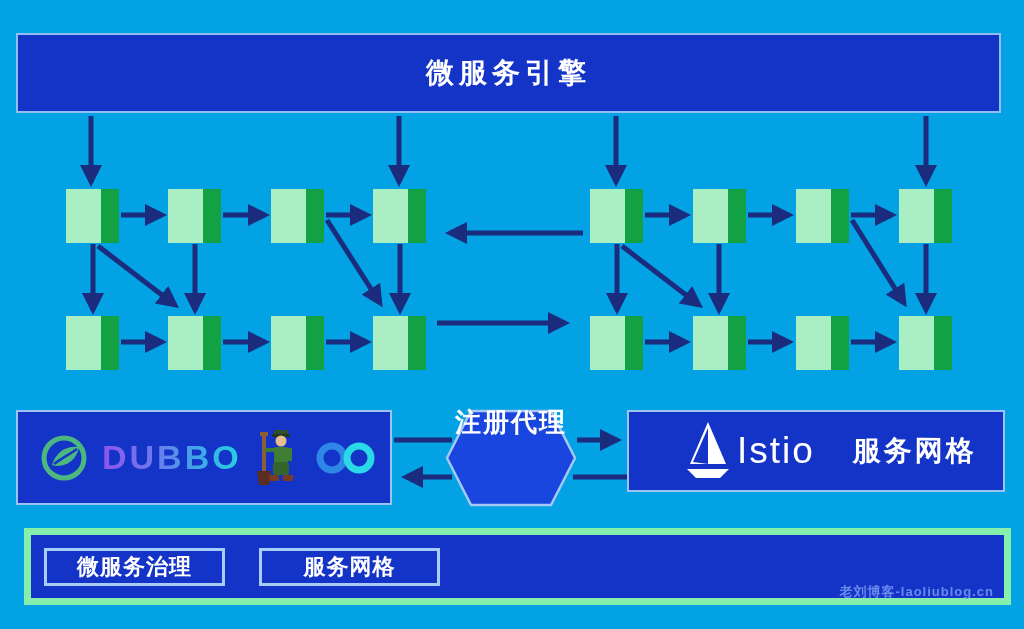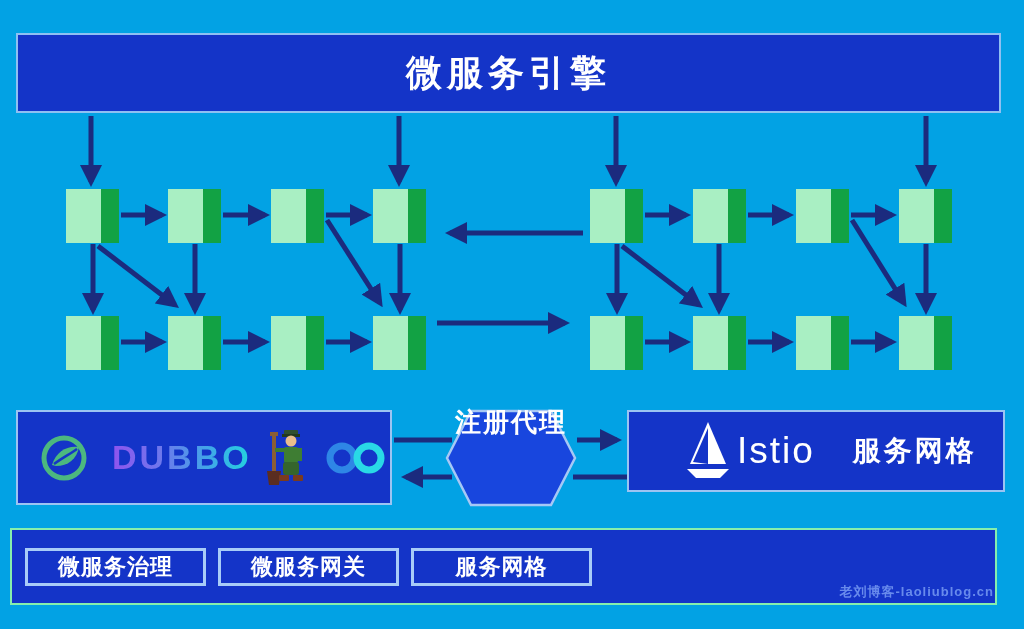--- a/index.html
+++ b/index.html
@@ -11,34 +11,34 @@
   }
   .stage{position:absolute;left:0;top:0;width:1024px;height:629px;}
 
   
   .banner{
     position:absolute;left:16px;top:33px;width:985px;height:80px;
     background:#1434c8;border:2px solid #8fc0f2;box-sizing:border-box;
     display:flex;align-items:center;justify-content:center;
   }
   .banner span{
-    color:#ffffff;font-size:36px;font-weight:700;letter-spacing:5px;
+    color:#ffffff;font-size:28px;font-weight:700;letter-spacing:5px;
   }
 
   
   #net{position:absolute;left:0;top:0;width:1024px;height:629px;}
 
   
   .fw-box{
     position:absolute;left:16px;top:410px;width:376px;height:95px;
     background:#1434c8;border:2px solid #9cc4f2;box-sizing:border-box;
     display:flex;align-items:center;padding-left:22px;
   }
   .dubbo{
-    margin-left:24px;
+    margin-left:14px;
     font-size:34px;font-weight:700;letter-spacing:3px;
     background:linear-gradient(90deg,#8f54ee 0%,#6e78ec 35%,#3fa8e8 70%,#22d4de 100%);
     -webkit-background-clip:text;background-clip:text;
     -webkit-text-fill-color:transparent;color:transparent;
   }
   .farmer{margin-left:14px;}
   .infinity{margin-left:18px;}
 
   
   .hex-wrap{position:absolute;left:445px;top:406px;width:132px;height:104px;}
@@ -57,23 +57,23 @@
   }
   .istio-name{
     color:#ffffff;font-size:37px;font-weight:400;letter-spacing:2px;margin-left:6px;
   }
   .istio-label{
     color:#ffffff;font-size:28px;font-weight:700;letter-spacing:3px;margin-left:38px;
   }
 
   
   .cap-bar{
-    position:absolute;left:10px;top:528px;width:987px;height:77px;
-    background:#1434c8;border:2px solid #86efac;box-sizing:border-box;
-    display:flex;align-items:center;padding-left:13px;
+    position:absolute;left:24px;top:528px;width:987px;height:77px;
+    background:#1434c8;border:7px solid #86efac;box-sizing:border-box;
+    display:flex;align-items:center;padding-left:13px;gap:22px;
   }
   .cap-box{
     width:181px;height:38px;margin-right:12px;
     border:3px solid #a8ccf8;box-sizing:border-box;
     display:flex;align-items:center;justify-content:center;
   }
   .cap-box span{color:#ffffff;font-size:22px;font-weight:700;letter-spacing:1px;}
 
   .watermark{
     position:absolute;right:30px;top:583px;
@@ -243,22 +243,19 @@
     </svg>
     <span class="istio-name">Istio</span>
     <span class="istio-label">服务网格</span>
   </div>
 
   <div class="cap-bar">
     <div class="cap-box">
       <span>微服务治理</span>
     </div>
     <div class="cap-box">
-      <span>微服务网关</span>
-    </div>
-    <div class="cap-box">
       <span>服务网格</span>
     </div>
   </div>
 
   <div class="watermark">老刘博客-laoliublog.cn</div>
 
 </div>
 
 </body></html>

